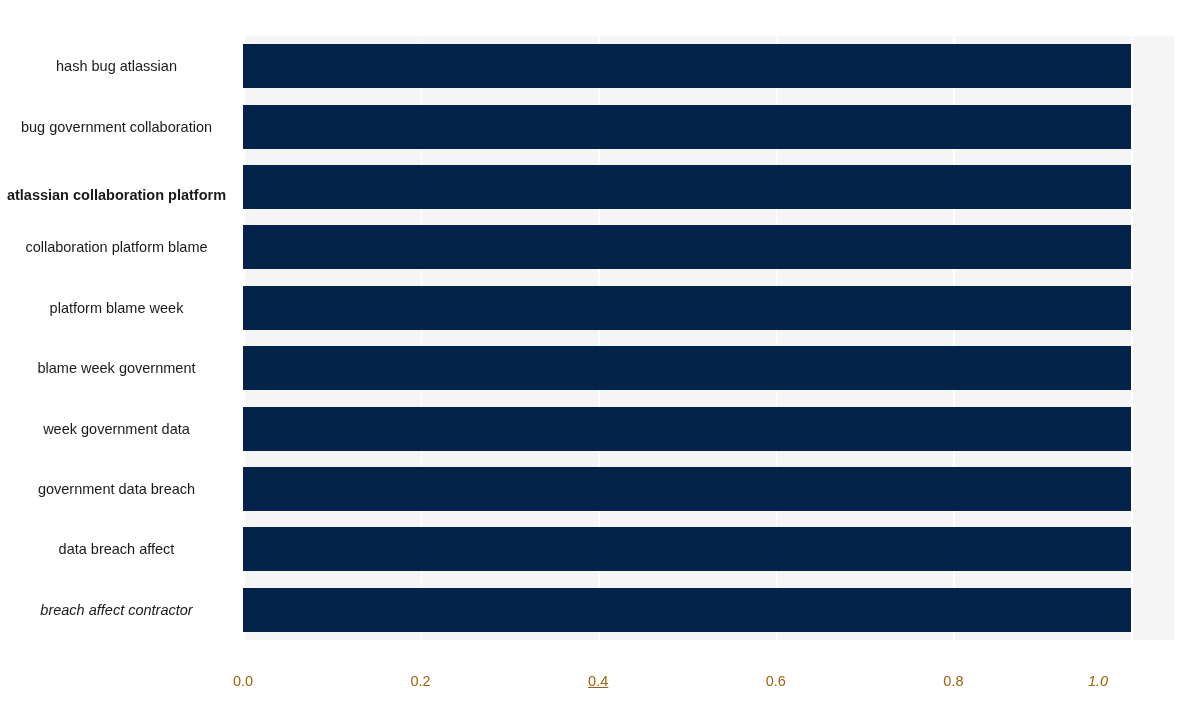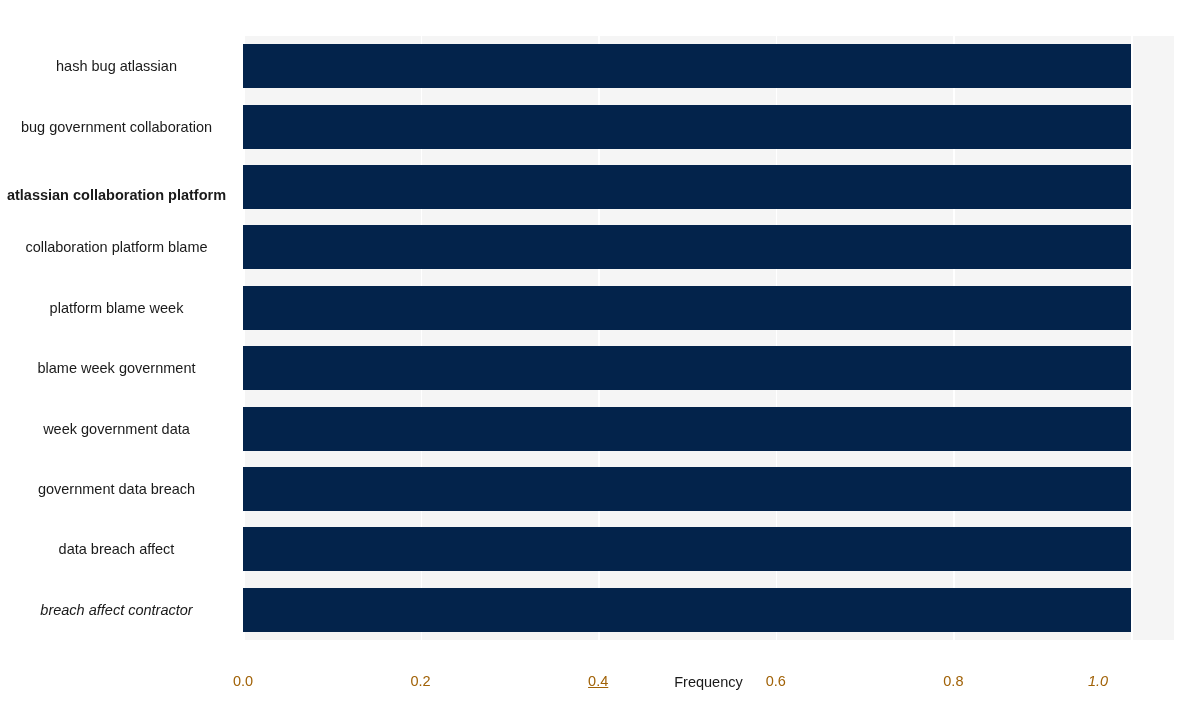--- a/index.html
+++ b/index.html
@@ -187,15 +187,14 @@
 
   <div id="x-axis">
       <div class="xtick" style="left: 243px;">0.0</div>
       <div class="xtick" style="left: 420.6px;">0.2</div>
       <div class="xtick" style="left: 598.2px; text-decoration: underline;">0.4</div>
       <div class="xtick" style="left: 775.8px;">0.6</div>
       <div class="xtick" style="left: 953.4px;">0.8</div>
       <div class="xtick" style="left: 1098px; font-style: italic;">1.0</div>
     </div>
 
-  <div id="xlabel">Frequency</div>
 
 </div>
 
 </body></html>

